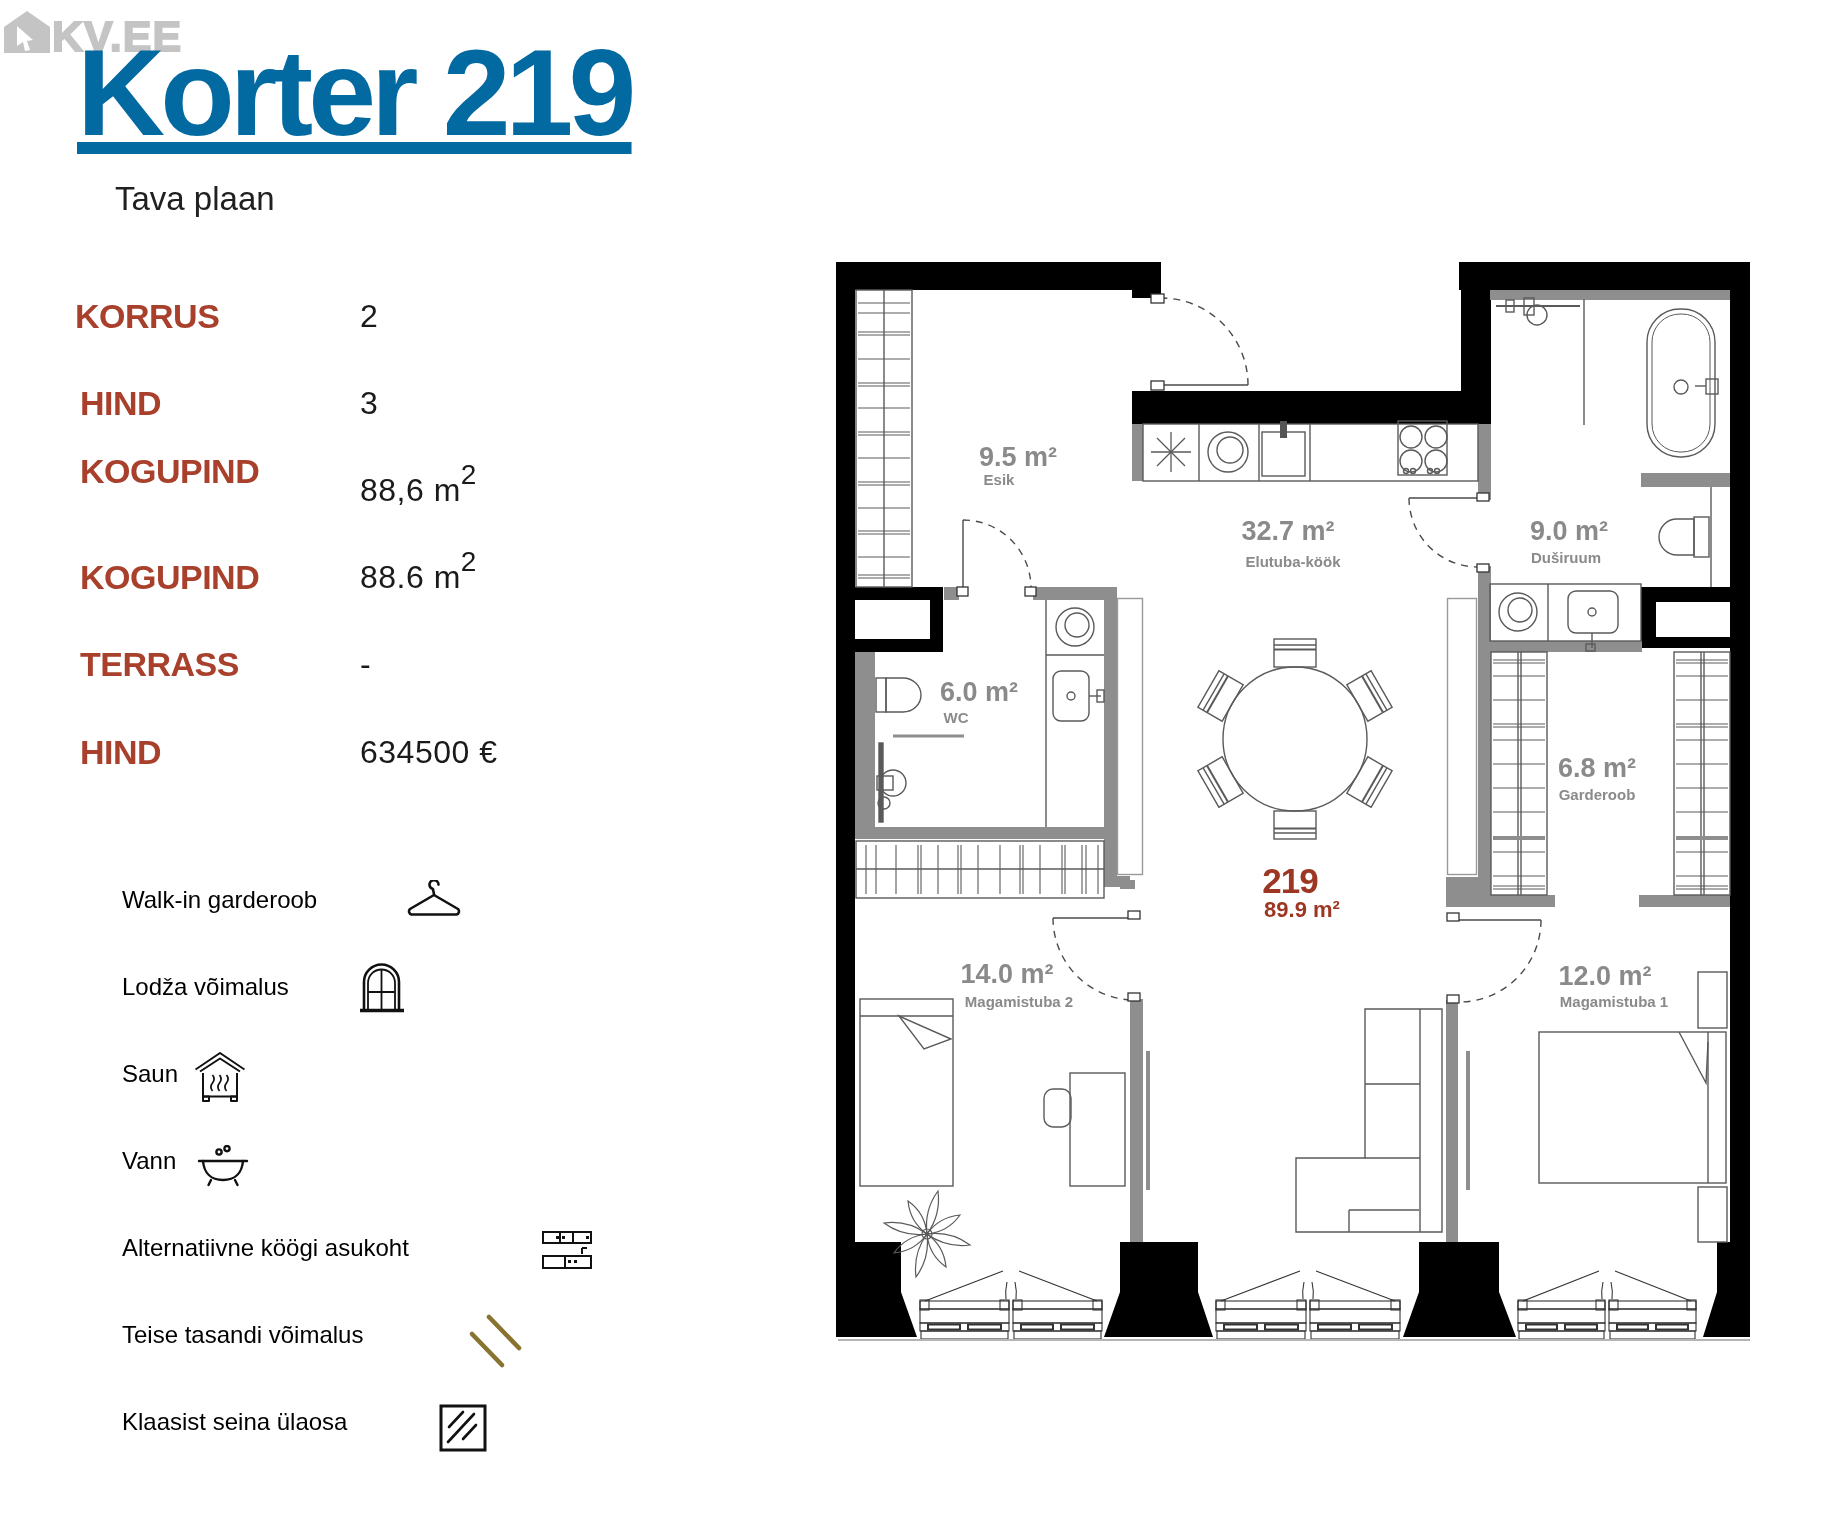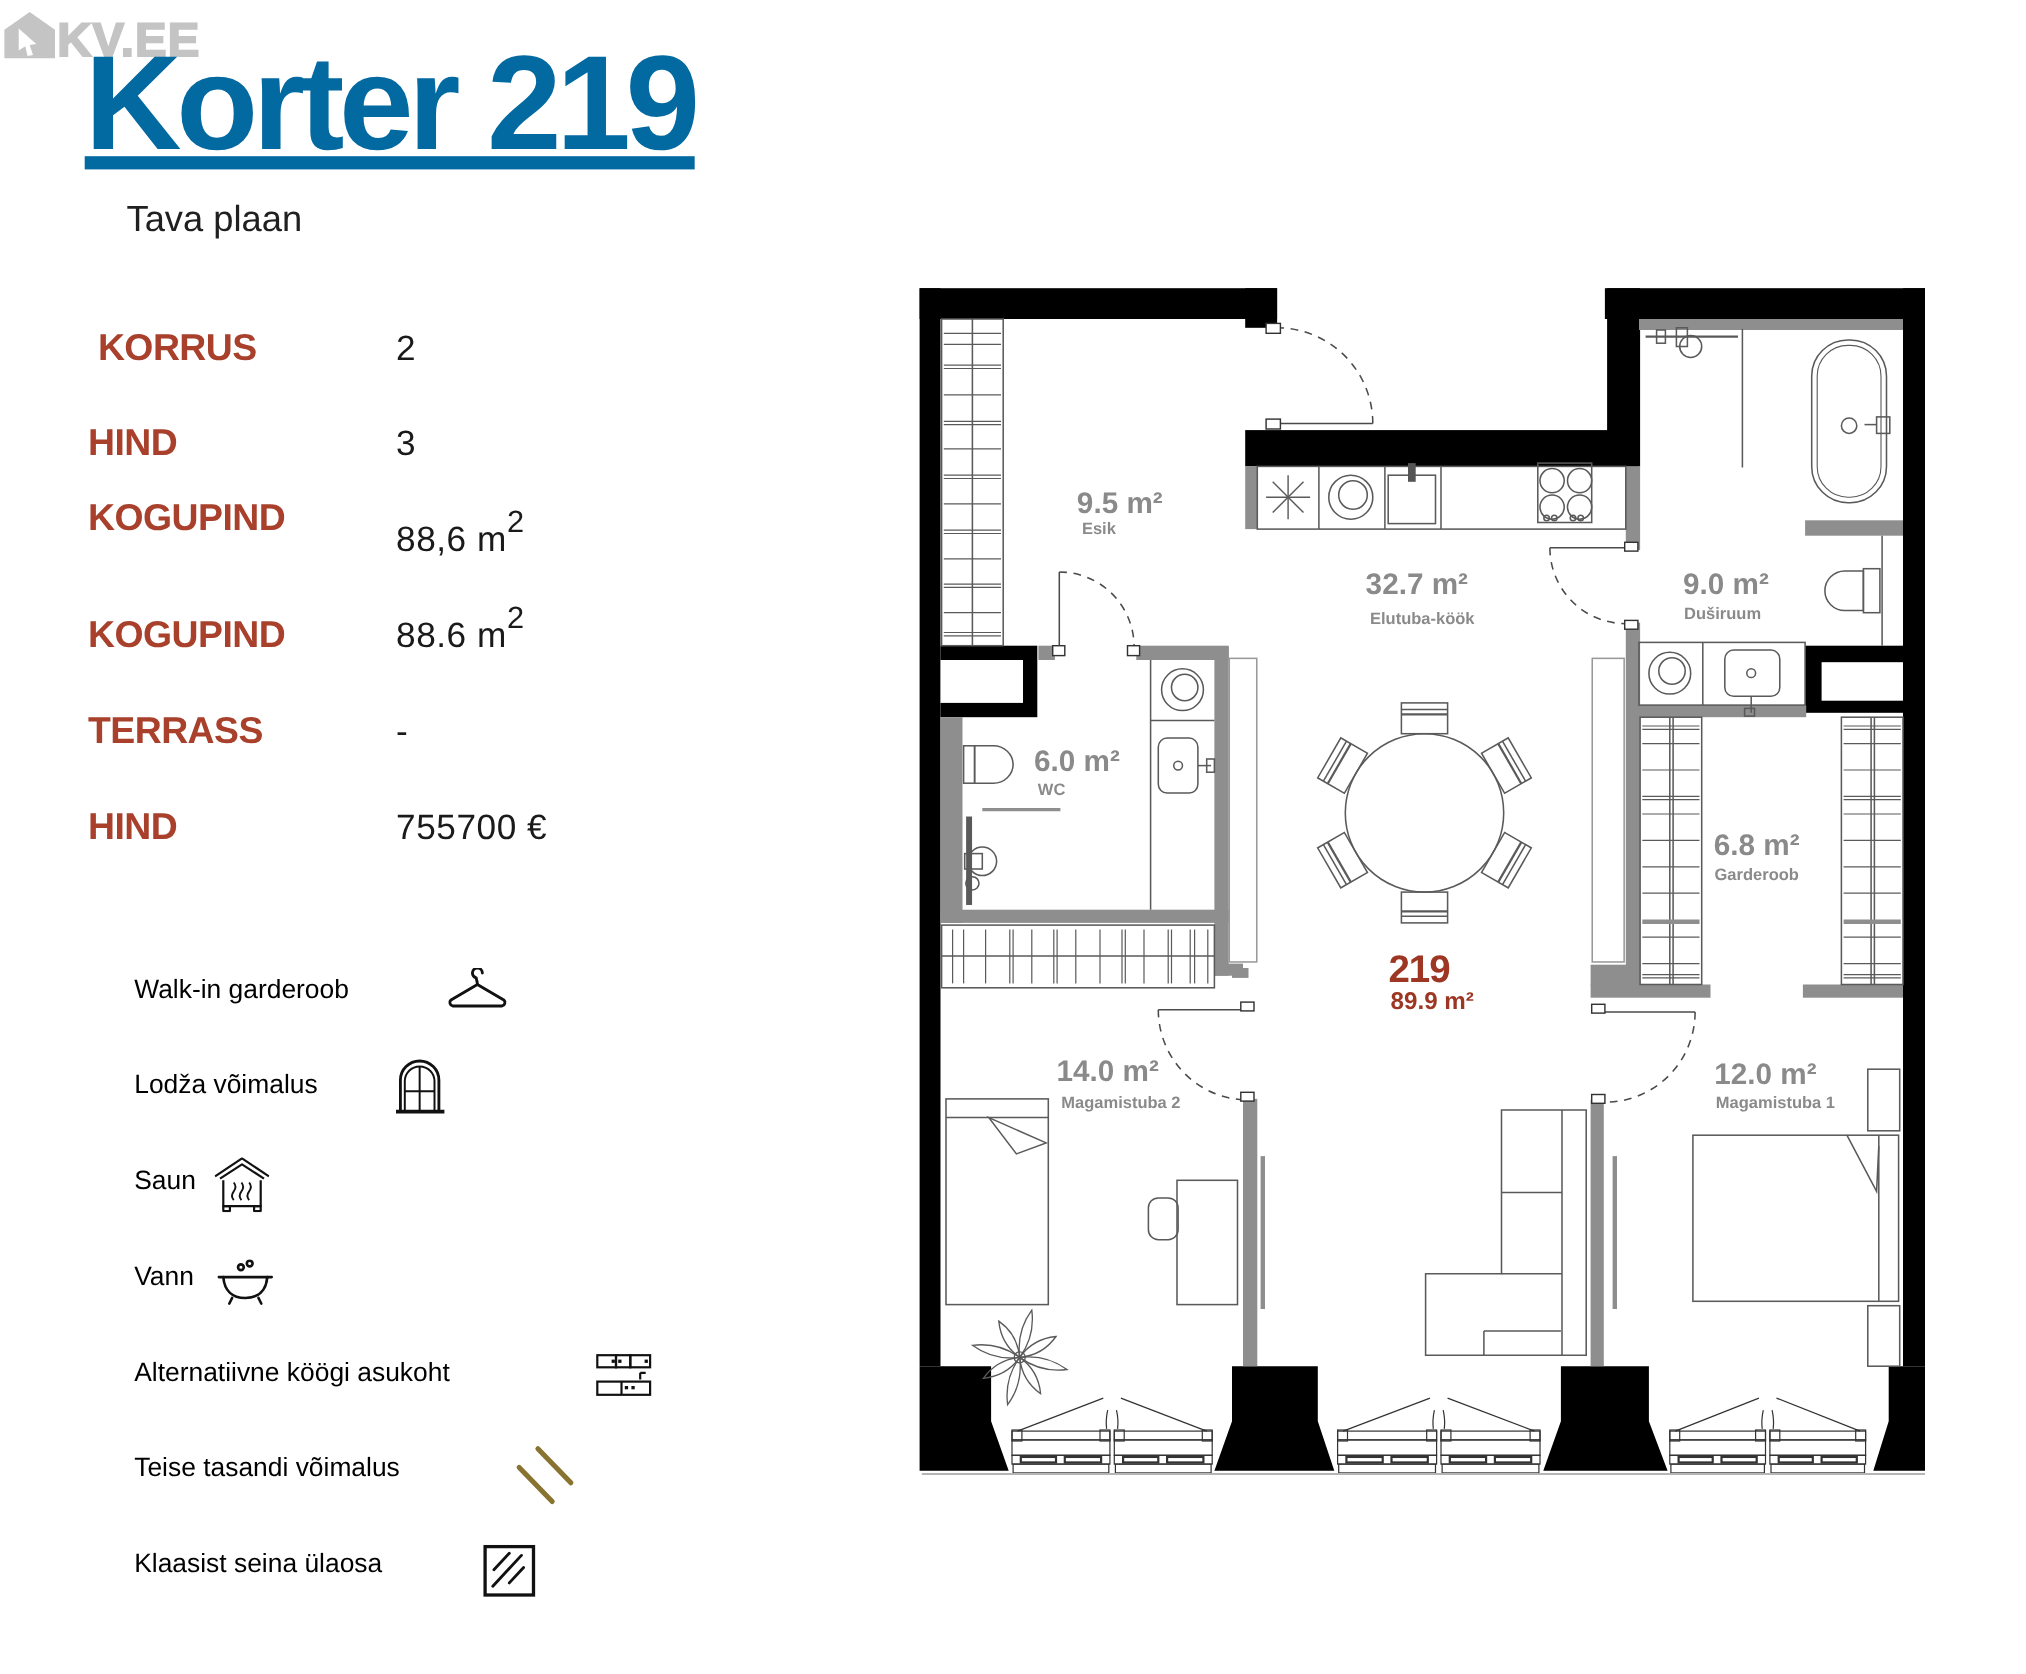--- a/index.html
+++ b/index.html
@@ -20,32 +20,32 @@
   <g fill="#c4c4c4">
     <path d="M1 17 L24 1 L47 17 L47 43 L1 43 Z"></path>
   </g>
   <path d="M14 36 L14 16 L30 30 L24 31 L27 40 L22 41 L20 32 Z" fill="#fff"></path>
   <text x="49" y="41" font-size="43" font-weight="700" fill="#c4c4c4" stroke="#c4c4c4" stroke-width="1.8" letter-spacing="1">KV.EE</text>
 </svg>
 
 <div class="abs title" style="left:77px;top:32px">Korter 219</div>
 <div class="abs sub" style="left:84px;top:180px">Tava plaan</div>
 
-<div class="abs lbl" style="left:89px;top:297px">KORRUS</div>
+<div class="abs lbl" style="left:75px;top:297px">KORRUS</div>
 <div class="abs val" style="left:360px;top:298px">2</div>
 <div class="abs lbl" style="left:80px;top:384px">HIND</div>
 <div class="abs val" style="left:360px;top:385px">3</div>
 <div class="abs lbl" style="left:80px;top:452px">KOGUPIND</div>
 <div class="abs val" style="left:360px;top:472px">88,6 m<sup>2</sup></div>
 <div class="abs lbl" style="left:80px;top:558px">KOGUPIND</div>
 <div class="abs val" style="left:360px;top:559px">88.6 m<sup>2</sup></div>
 <div class="abs lbl" style="left:80px;top:645px">TERRASS</div>
 <div class="abs val" style="left:360px;top:646px">-</div>
 <div class="abs lbl" style="left:80px;top:733px">HIND</div>
-<div class="abs val" style="left:360px;top:734px">755700 €</div>
+<div class="abs val" style="left:360px;top:734px">634500 €</div>
 
 <div class="abs feat" style="left:86px;top:886px">Walk-in garderoob</div>
 <div class="abs feat" style="left:86px;top:973px">Lodža võimalus</div>
 <div class="abs feat" style="left:86px;top:1060px">Saun</div>
 <div class="abs feat" style="left:86px;top:1147px">Vann</div>
 <div class="abs feat" style="left:86px;top:1234px">Alternatiivne köögi asukoht</div>
 <div class="abs feat" style="left:86px;top:1321px">Teise tasandi võimalus</div>
 <div class="abs feat" style="left:86px;top:1408px">Klaasist seina ülaosa</div>
 
 <svg class="abs" style="left:405px;top:880px" width="58" height="42" viewBox="0 0 58 42">

